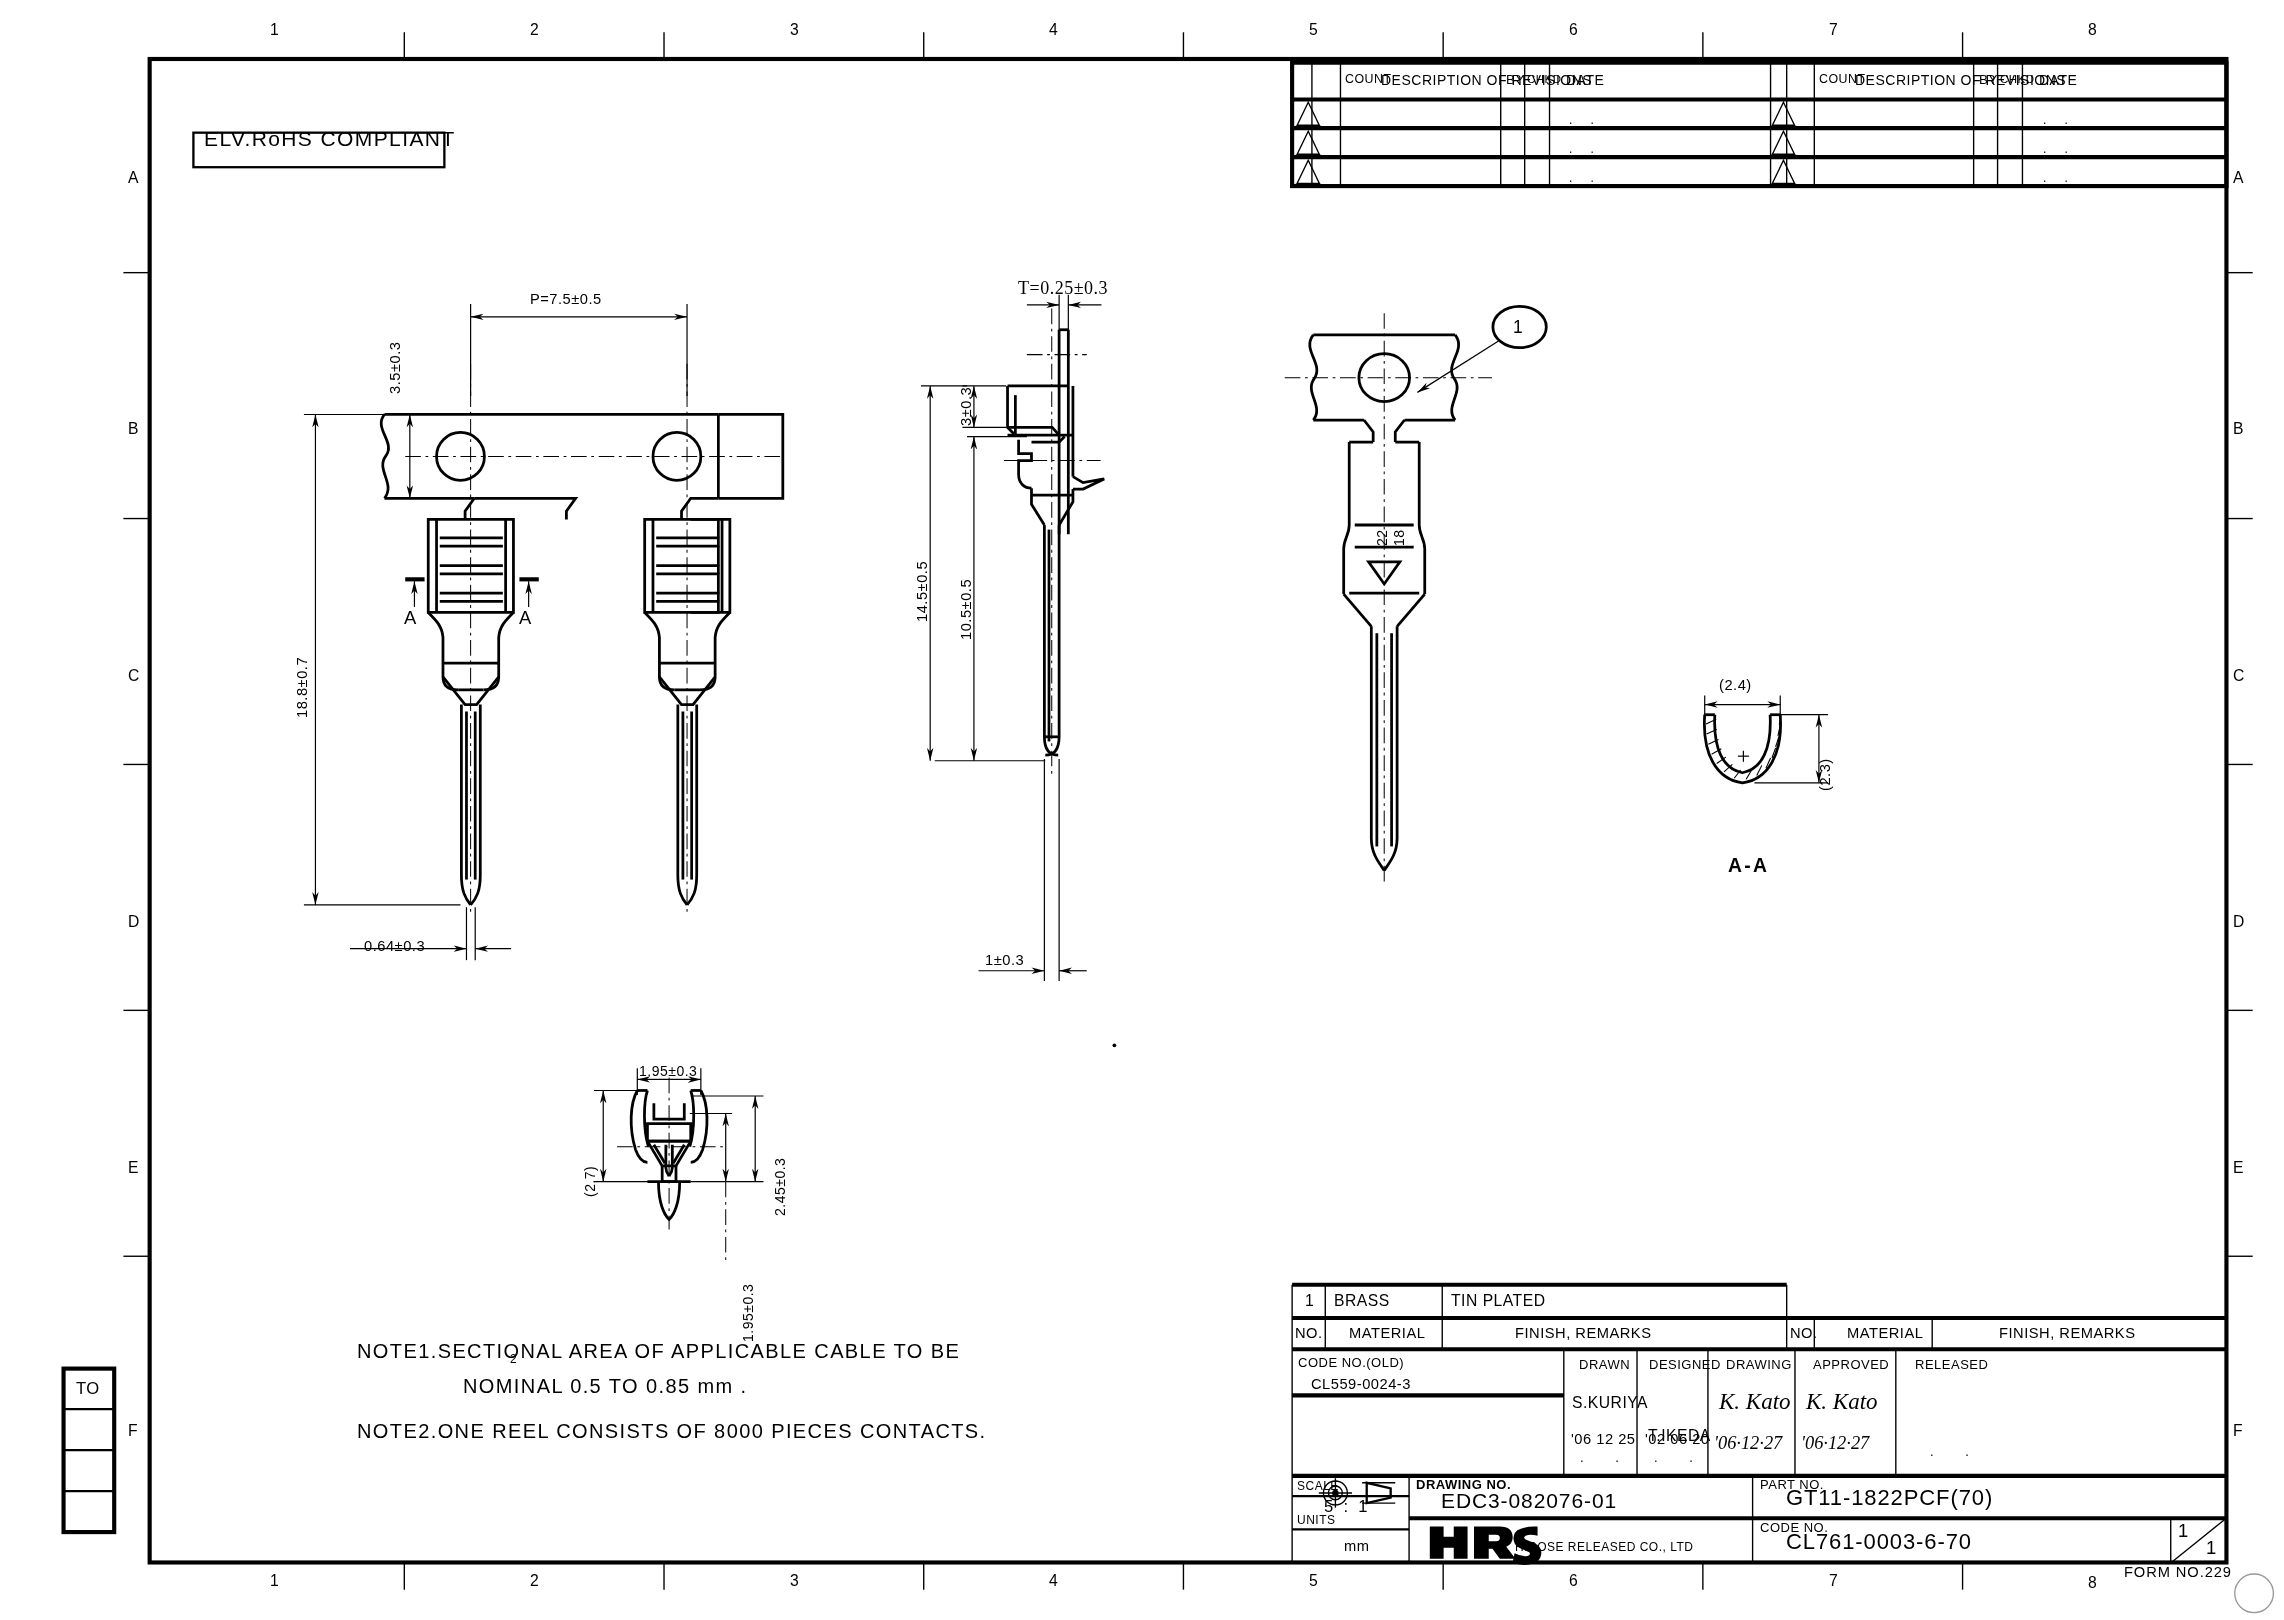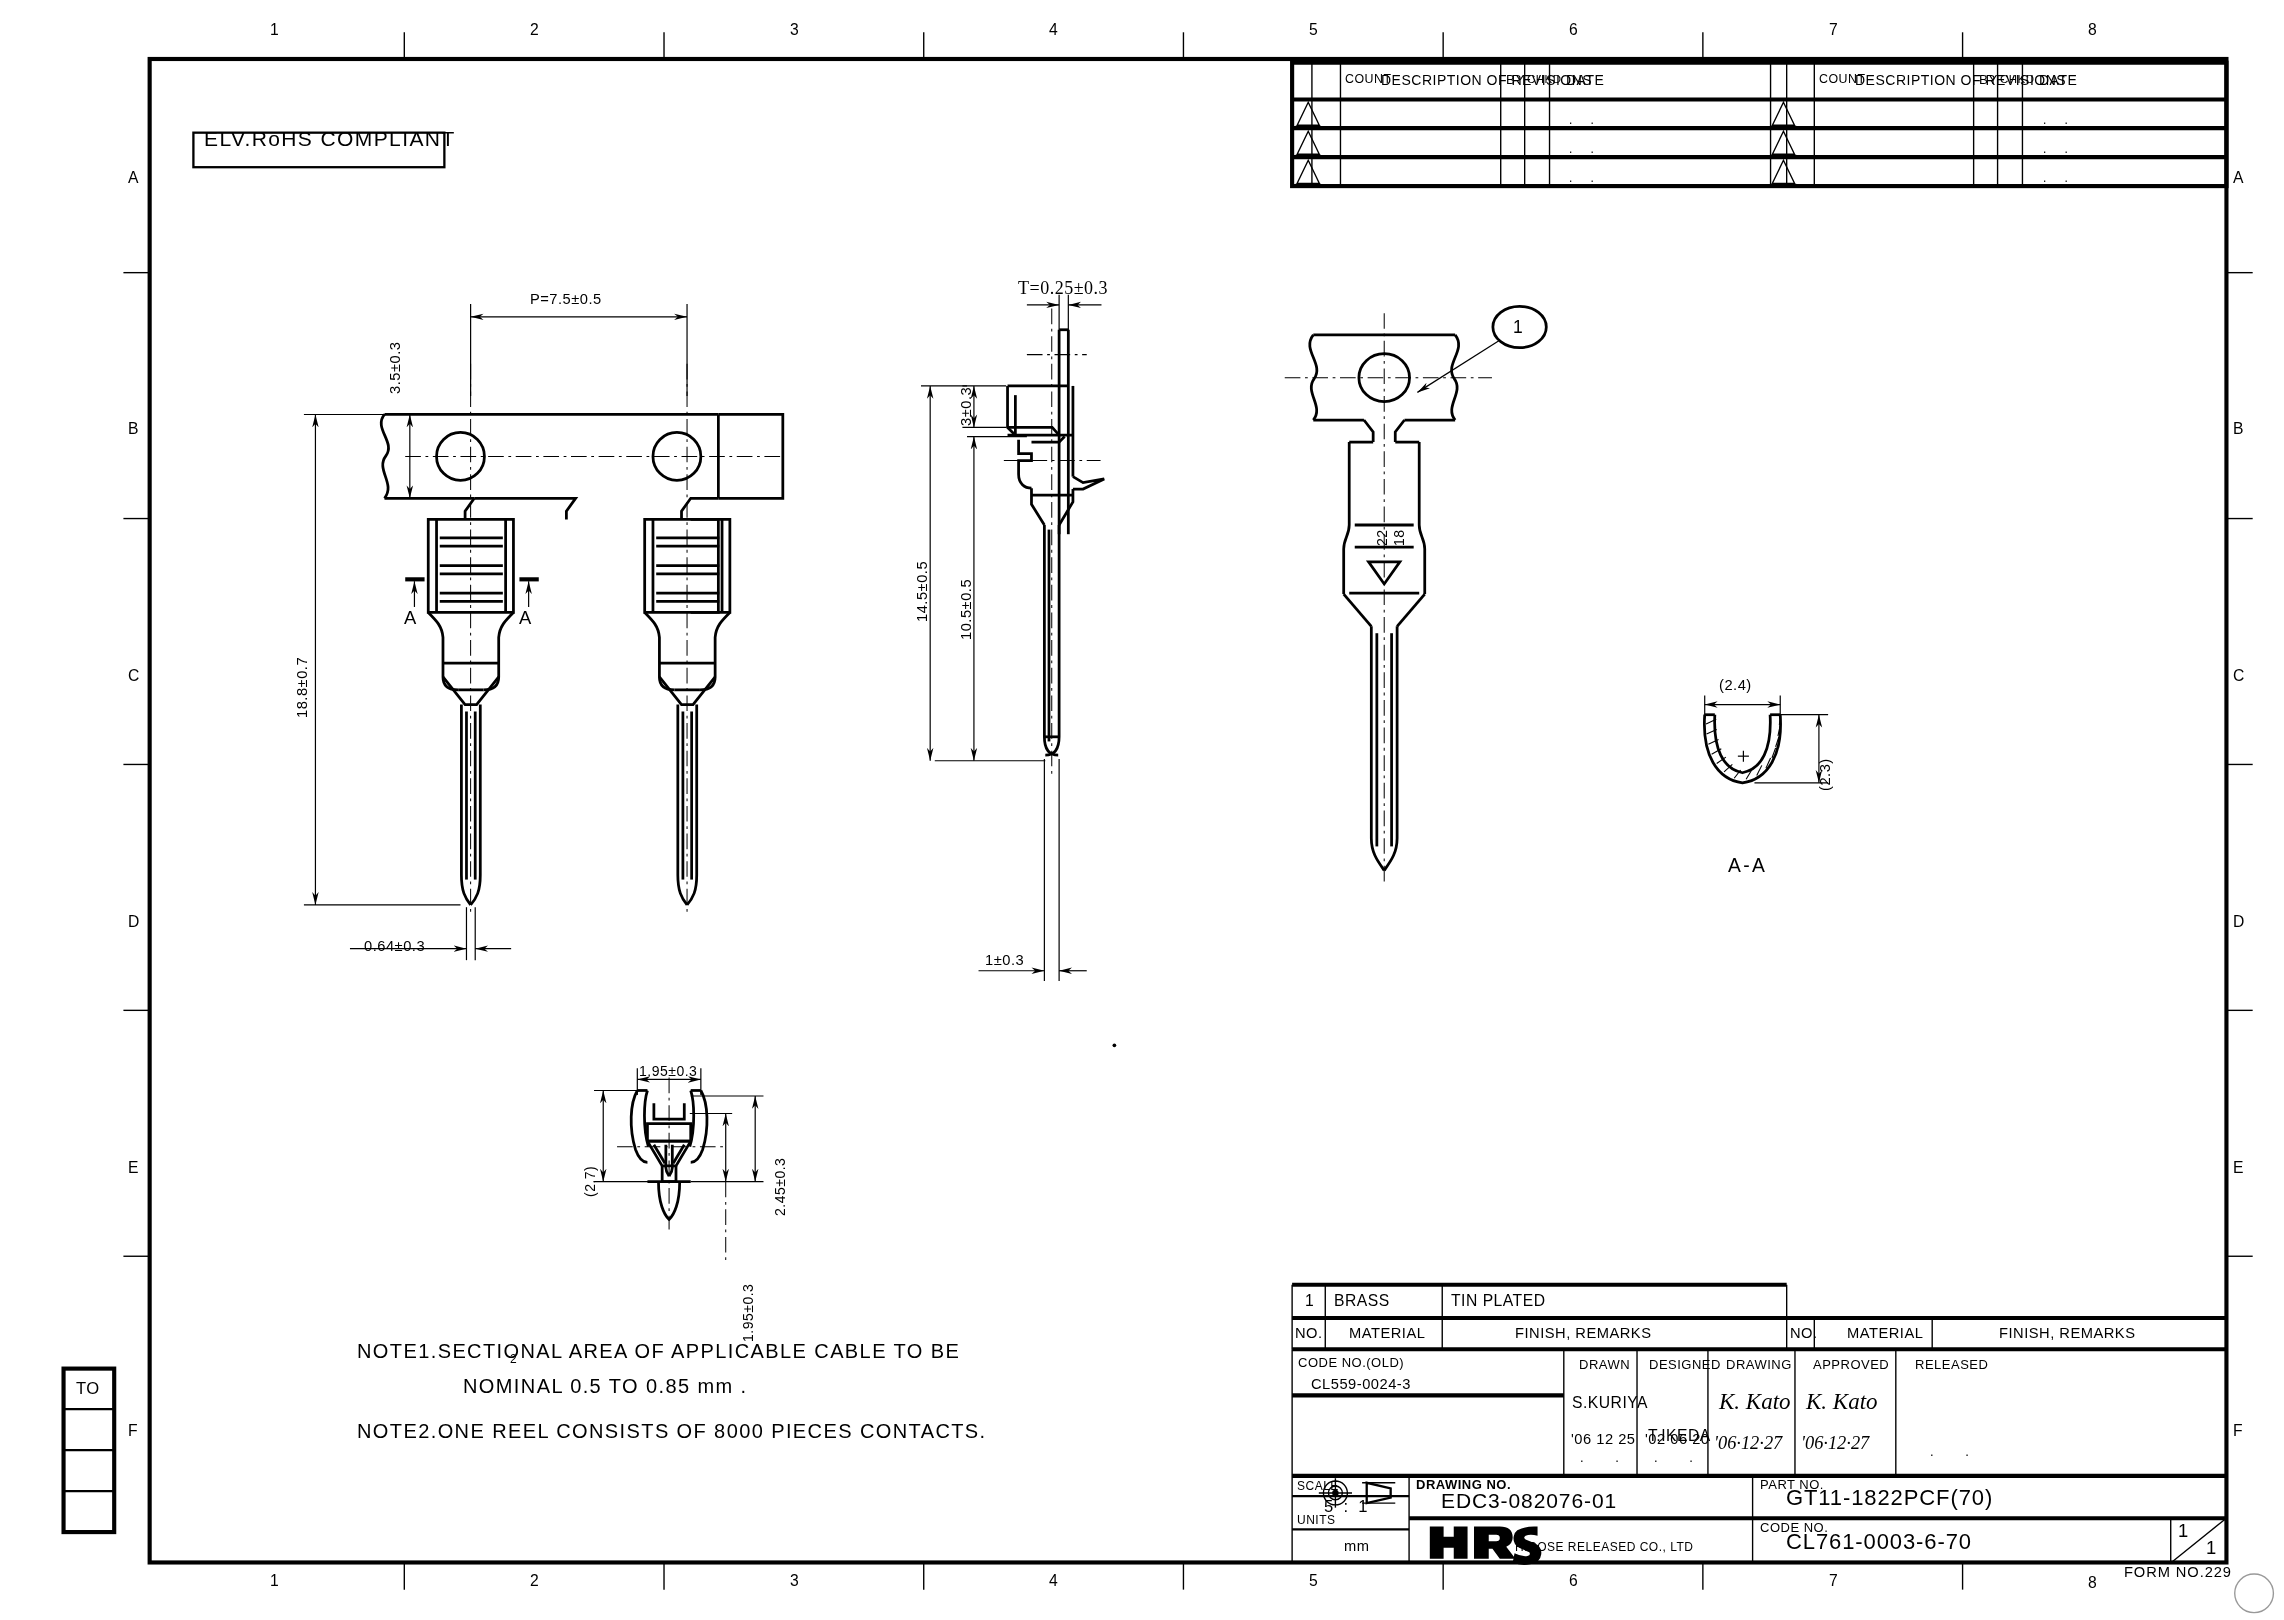--- a/index.html
+++ b/index.html
@@ -507,21 +507,21 @@
 <div class="txt cad" style="left:959px;top:640px;font-size:14.7px;transform:rotate(-90deg);transform-origin:0 0;">10.5±0.5</div>
 <div class="txt cad" style="left:915px;top:622px;font-size:14.7px;transform:rotate(-90deg);transform-origin:0 0;">14.5±0.5</div>
 <div class="txt cad" style="left:985px;top:953px;font-size:14.7px;">1±0.3</div>
 
 <div class="txt cad" style="left:1513px;top:319px;font-size:17.5px;">1</div>
 <div class="txt cad" style="left:1375px;top:546px;font-size:14px;transform:rotate(-90deg);transform-origin:0 0;">22</div>
 <div class="txt cad" style="left:1392px;top:546px;font-size:14px;transform:rotate(-90deg);transform-origin:0 0;">18</div>
 
 <div class="txt cad" style="left:1719px;top:678px;font-size:14.7px;">(2.4)</div>
 <div class="txt cad" style="left:1818px;top:791px;font-size:14.7px;transform:rotate(-90deg);transform-origin:0 0;">(2.3)</div>
-<div class="txt cad" style="left:1728px;top:856px;font-size:19.3px;letter-spacing:2.3px;">A-A</div>
+<div class="txt cad" style="left:1728px;top:856px;font-size:19.3px;letter-spacing:2.3px;font-weight:bold;">A-A</div>
 
 <div class="txt cad" style="left:639px;top:1064px;font-size:14px;">1.95±0.3</div>
 <div class="txt cad" style="left:583px;top:1197px;font-size:14px;transform:rotate(-90deg);transform-origin:0 0;">(2.7)</div>
 <div class="txt cad" style="left:773px;top:1216px;font-size:14px;transform:rotate(-90deg);transform-origin:0 0;">2.45±0.3</div>
 <div class="txt cad" style="left:741px;top:1342px;font-size:14px;transform:rotate(-90deg);transform-origin:0 0;">1.95±0.3</div>
 
 <div class="txt cad" style="left:357px;top:1341px;font-size:20px;letter-spacing:1.4px;">NOTE1.SECTIONAL AREA OF APPLICABLE CABLE TO BE</div>
 <div class="txt cad" style="left:463px;top:1376px;font-size:20px;letter-spacing:1.4px;">NOMINAL 0.5 TO 0.85 mm .</div>
 <div class="txt cad" style="left:510px;top:1353px;font-size:12px;">2</div>
 <div class="txt cad" style="left:357px;top:1421px;font-size:20px;letter-spacing:1.4px;">NOTE2.ONE REEL CONSISTS OF 8000 PIECES CONTACTS.</div>

